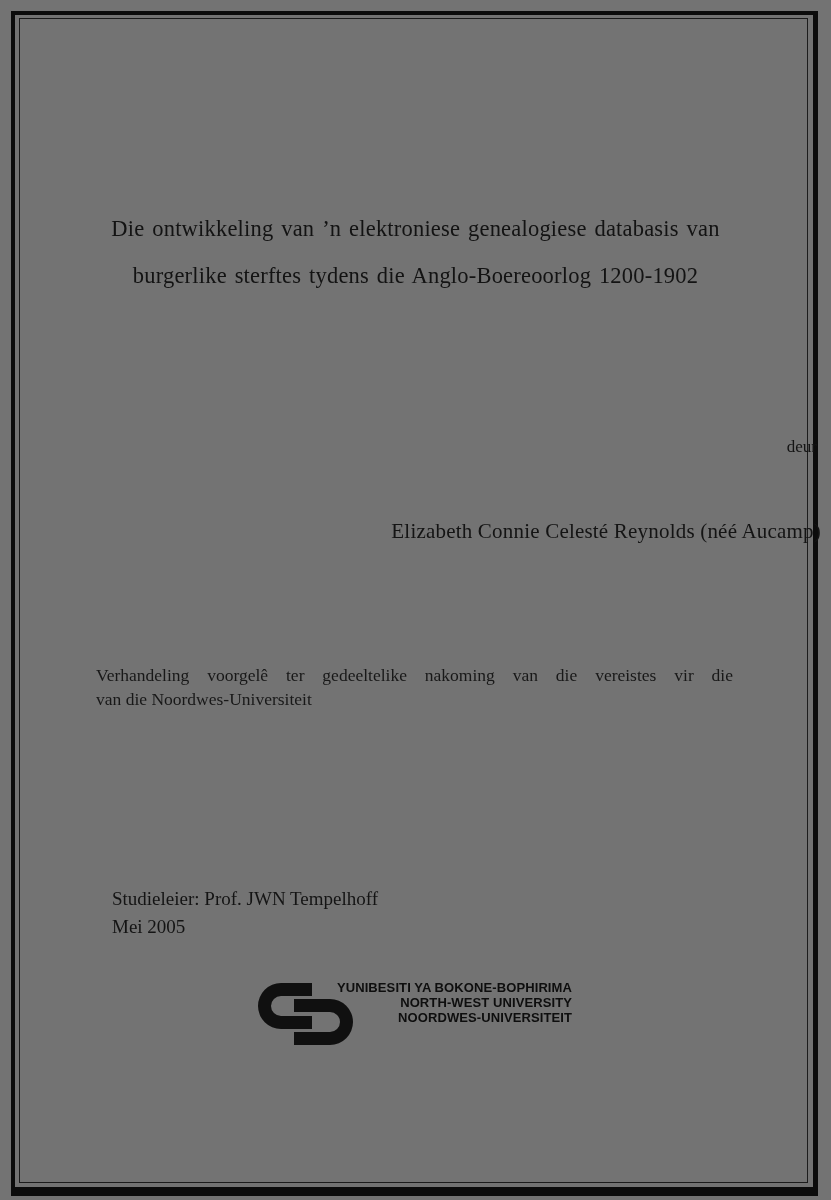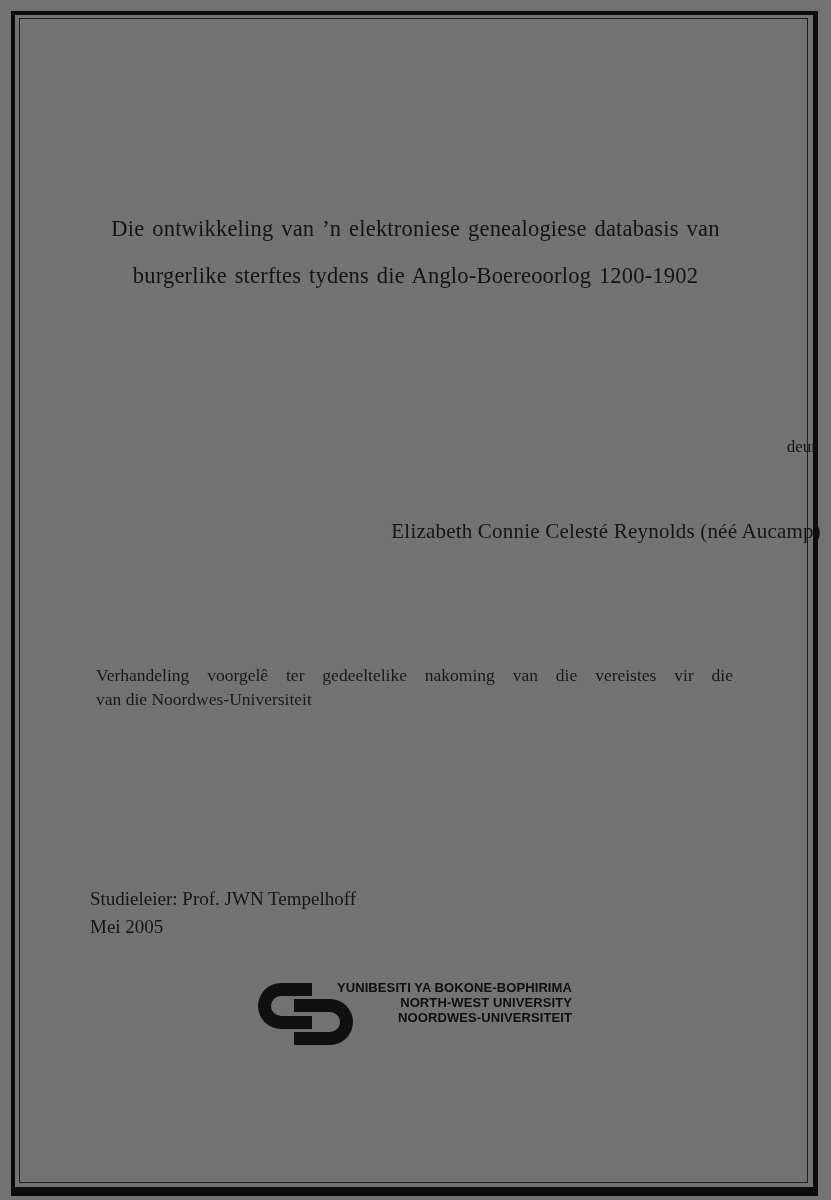--- a/index.html
+++ b/index.html
@@ -47,21 +47,21 @@
     position:absolute;left:96px;top:663px;width:637px;
     font-size:17.5px;
     line-height:24px;
     color:#181818;
   }
   .statement .just{
     text-align:justify;
     text-align-last:justify;
   }
   .supervisor-block{
-    position:absolute;left:90px;top:885px;
+    position:absolute;left:112px;top:885px;
     font-size:19px;
     line-height:28px;
   }
   .logo{position:absolute;left:0;top:0;width:0;height:0;}
   .logo-mark{
     position:absolute;left:256px;top:975px;width:100px;height:74px;
   }
   .logo-mark svg{display:block;width:100%;height:100%;}
   .logo-text{
     position:absolute;left:318px;top:980px;width:254px;

